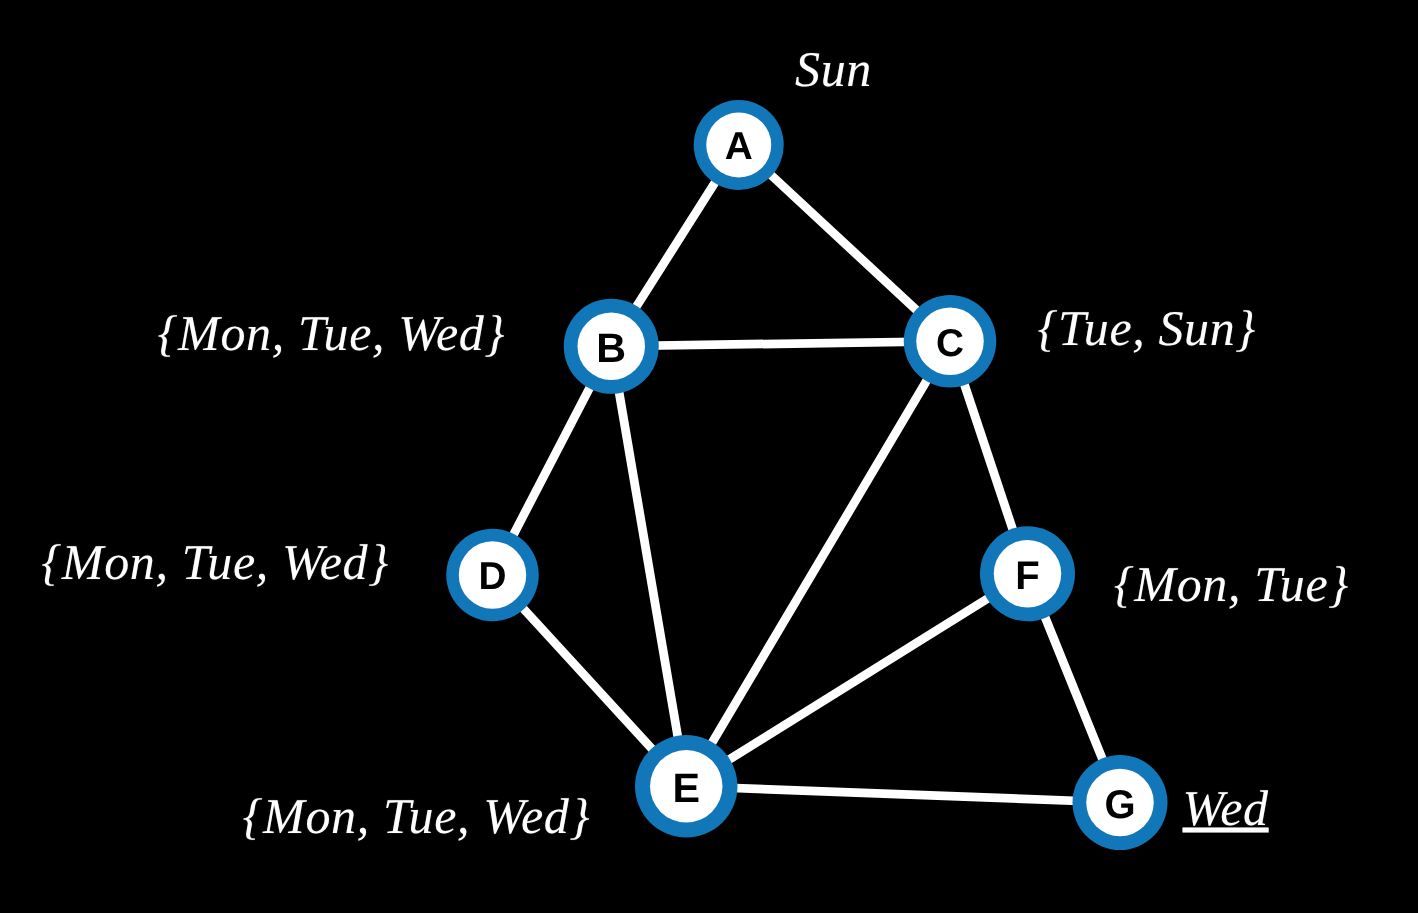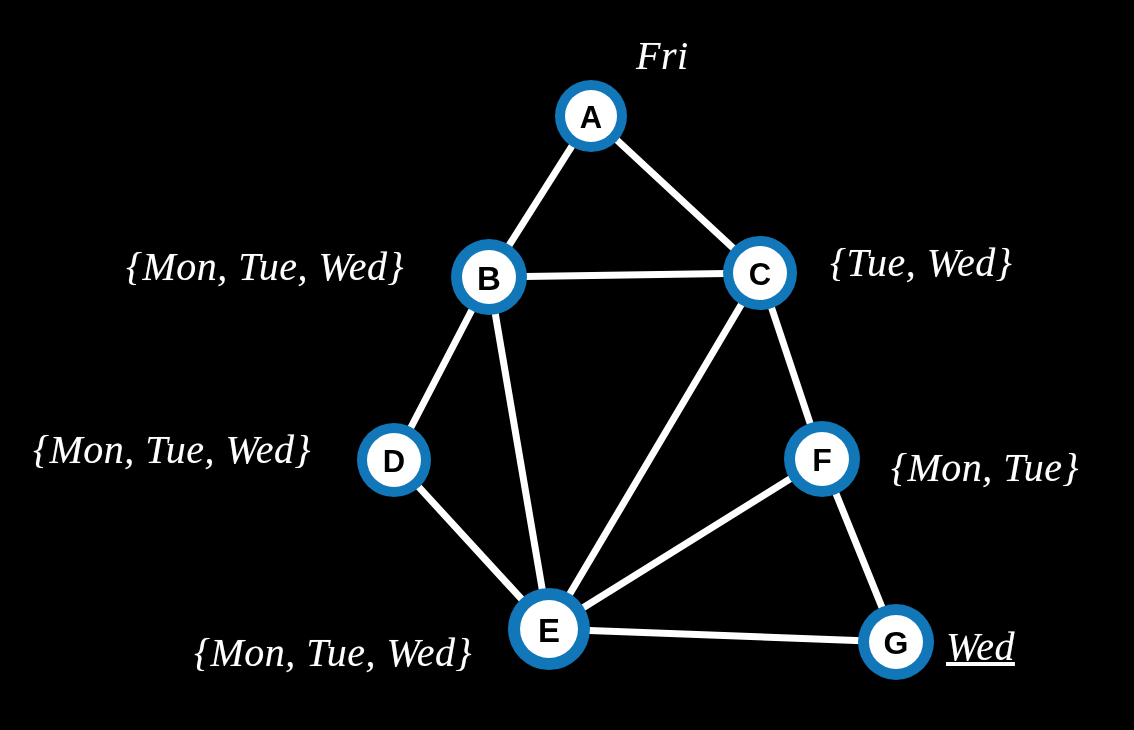--- a/index.html
+++ b/index.html
@@ -92,21 +92,21 @@
           <text x="822" y="460" class="node-letter" font-size="32" fill="#000000">F</text>
         </g>
         <g>
           <circle cx="896" cy="642" r="38" fill="#1177b8"></circle>
           <circle cx="896" cy="642" r="27" fill="#ffffff"></circle>
           <text x="896" y="643" class="node-letter" font-size="32" fill="#000000">G</text>
         </g>
       </g>
   </svg>
   <div id="labels-layer">
-      <div class="domain-label" style="left: 636px; top: 36px;">Fri</div>
+      <div class="domain-label" style="left: 636px; top: 36px;">Sun</div>
       <div class="domain-label" style="left: 126px; top: 247px;">{Mon, Tue, Wed}</div>
-      <div class="domain-label" style="left: 830px; top: 243px;">{Tue, Wed}</div>
+      <div class="domain-label" style="left: 830px; top: 243px;">{Tue, Sun}</div>
       <div class="domain-label" style="left: 33px; top: 430px;">{Mon, Tue, Wed}</div>
       <div class="domain-label" style="left: 194px; top: 633px;">{Mon, Tue, Wed}</div>
       <div class="domain-label" style="left: 891px; top: 448px;">{Mon, Tue}</div>
       <div class="domain-label" style="left: 946px; top: 627px; text-decoration: underline;">Wed</div>
     </div>
 </div>
 
 </body></html>

